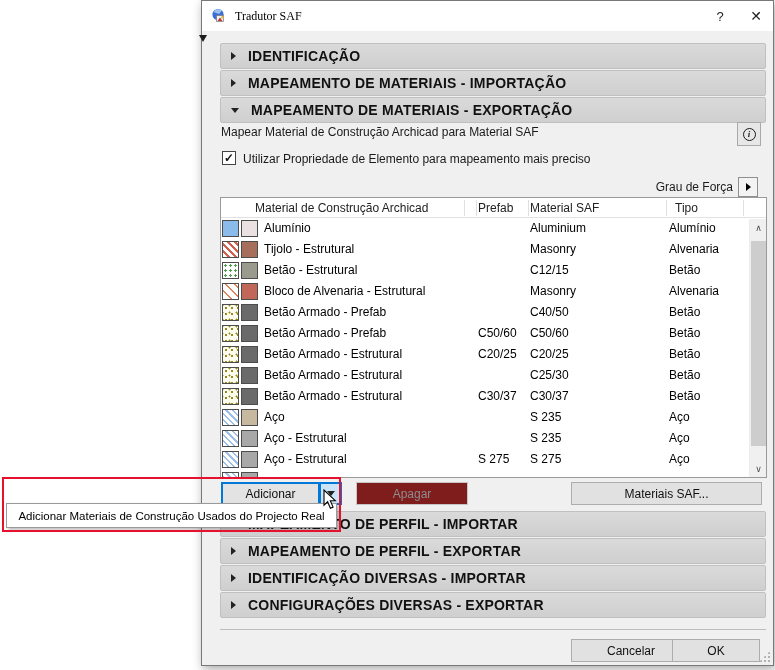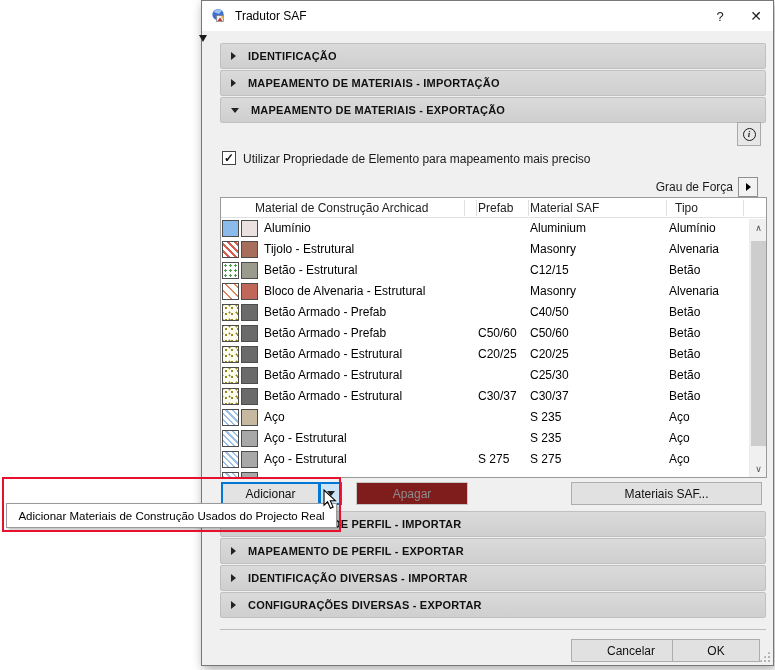--- a/index.html
+++ b/index.html
@@ -12,36 +12,36 @@
 
   
   .dialog {
     position:absolute; left:201px; top:0; width:573px; height:666px;
     background:var(--dialog_bg,#f0f0f0);
     border:1px solid #787878;
     box-shadow:2px 3px 10px rgba(0,0,0,.35);
   }
   .titlebar { position:absolute; left:0; top:0; right:0; height:30px; background:#ffffff; }
   .app-icon { position:absolute; left:9px; top:7px; width:16px; height:16px; }
-  .title-text { position:absolute; left:33px; top:8px; font-size:12px; color:#000; }
+  .title-text { position:absolute; left:33px; top:8px; font-size:12px; color:#000;font-family:Liberation Serif, serif; }
   .tb-btn {
     position:absolute; top:0; height:30px; width:34px;
     display:flex; align-items:center; justify-content:center;
     font-size:13px; color:#222; background:#fff;
   }
   .tb-help { left:501px; }
   .tb-close { left:537px; font-size:14px; }
 
   
   .secbar {
     position:absolute; left:18px; width:546px; height:26px;
     background:linear-gradient(var(--section_bar_bg,#dadada), #cfcfcf);
     border:1px solid #c0c0c0; border-radius:2px;
     display:flex; align-items:center; padding-left:10px; gap:12px;
-    font-weight:bold; font-size:11px; color:#111; letter-spacing:.2px;
+    font-weight:bold; font-size:14px; color:#111; letter-spacing:.2px;
   }
   .tri-right { width:0; height:0; border-left:5px solid #222; border-top:4px solid transparent; border-bottom:4px solid transparent; }
   .tri-down  { width:0; height:0; border-top:5px solid #222; border-left:4px solid transparent; border-right:4px solid transparent; }
 
   
   .map-label { position:absolute; left:19px; top:124px; }
   .info-btn {
     position:absolute; left:535px; top:121px; width:24px; height:24px;
     background:#e7e7e7; border:1px solid #a9a9a9;
     display:flex; align-items:center; justify-content:center;
@@ -164,20 +164,21 @@
   </div>
   <div class="secbar" style="top:69px">
     <span class="tri-right"></span>
     <span>MAPEAMENTO DE MATERIAIS - IMPORTAÇÃO</span>
   </div>
   <div class="secbar" style="top:96px">
     <span class="tri-down"></span>
     <span>MAPEAMENTO DE MATERIAIS - EXPORTAÇÃO</span>
   </div>
 
+  <div class="map-label">Mapear Material de Construção Archicad para Material SAF</div>
   <div class="info-btn">
     <span class="info-glyph">i</span>
   </div>
 
   <div class="chk-box">
     <span>✓</span>
   </div>
   <div class="chk-label">Utilizar Propriedade de Elemento para mapeamento mais preciso</div>
 
   <div class="grau-label">Grau de Força</div>

